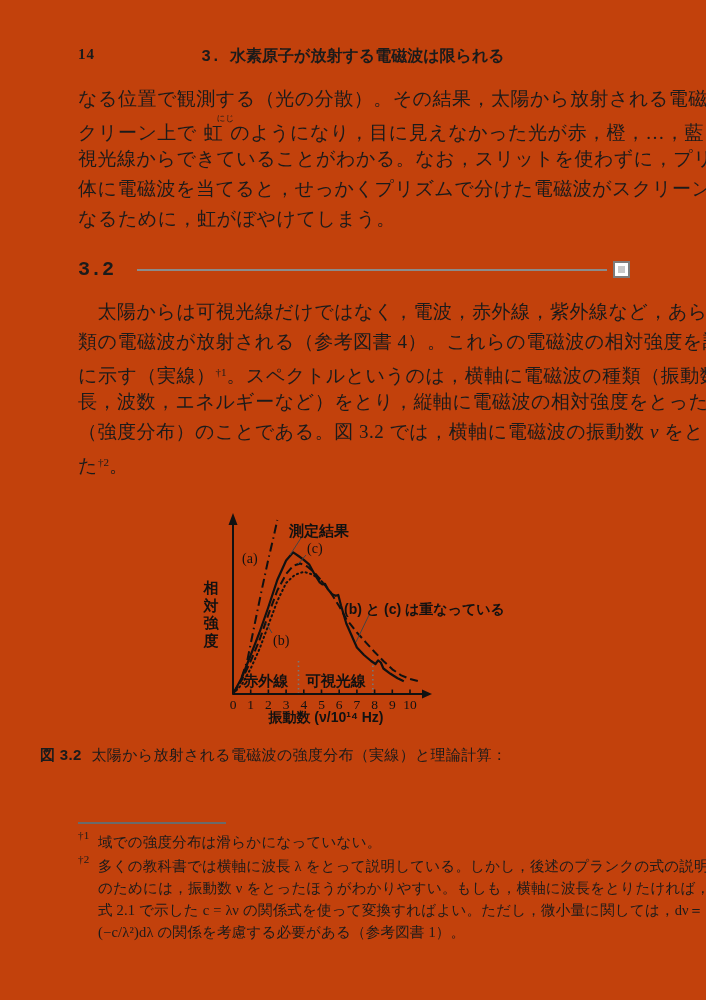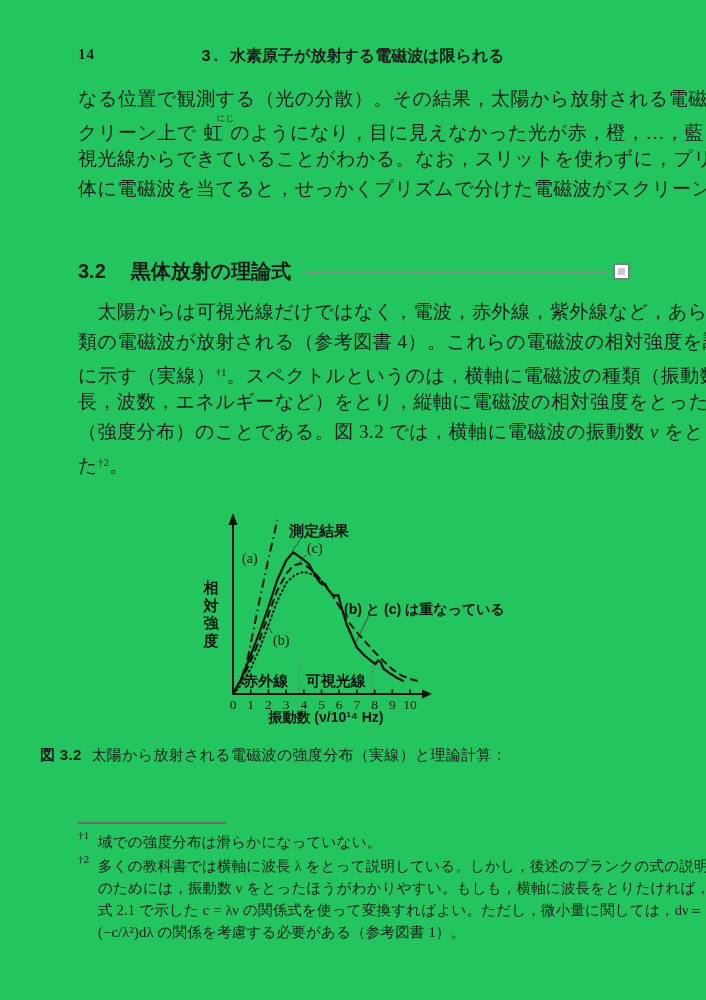--- a/index.html
+++ b/index.html
@@ -1,38 +1,38 @@
 <!DOCTYPE html>
 <html lang="ja"><head>
 <meta charset="utf-8">
 <style>
   html,body{margin:0;padding:0;}
   body{background:#e9e9e9;font-family:"Liberation Serif","DejaVu Serif",serif;}
-  .page{position:relative;width:706px;height:1000px;margin:0 auto;background:#22c55e;color:#1b1b1b;overflow:hidden;}
+  .page{position:relative;width:706px;height:1000px;margin:0 auto;background:#c2410c;color:#1b1b1b;overflow:hidden;}
 
   
   .header{position:absolute;top:46px;left:0;width:706px;height:24px;}
   .page-number{position:absolute;left:78px;top:0;font-size:15px;font-weight:bold;letter-spacing:1px;}
   .chapter-title{position:absolute;left:0;width:706px;text-align:center;top:0;
     font-family:Liberation Mono, monospace;font-weight:600;font-size:16px;}
 
   
   .para{position:absolute;left:78px;width:552px;font-size:19px;letter-spacing:.5px;}
   .para .line{height:30px;line-height:30px;white-space:nowrap;}
   .para sup{font-size:11px;vertical-align:6px;letter-spacing:0;}
   .para b{font-family:"Liberation Sans","DejaVu Sans",sans-serif;font-weight:700;}
   .para i{font-style:italic;}
   ruby rt{font-size:8.5px;letter-spacing:0;margin-left:24px;}
   #para1{top:84px;}
   #para2{top:297px;}
 
   
   .section-heading{position:absolute;top:258px;left:78px;width:552px;display:flex;align-items:center;
     font-family:"Liberation Sans","DejaVu Sans",sans-serif;font-weight:700;font-size:20px;}
-  .section-number{font-family:Liberation Sans, sans-serif;font-weight:700;margin-right:25px;}
+  .section-number{font-family:Liberation Mono, monospace;font-weight:700;margin-right:9px;}
   .heading-rule{flex:1;height:2px;background:#8b8b8b;margin:0 6px 0 14px;}
   .heading-square{width:13px;height:13px;border:2px solid #7d7d7d;background:#fff;display:flex;align-items:center;justify-content:center;}
   .heading-square span{display:block;width:7px;height:7px;background:#c9c9c9;}
 
   
   .figure{position:absolute;left:180px;top:506px;width:340px;height:235px;}
   .figure svg{display:block;}
 
   
   .caption{position:absolute;top:744px;left:0;width:706px;text-align:left;font-size:15px;letter-spacing:.3px;margin-left:40px;}
@@ -54,25 +54,25 @@
   <div class="header">
     <span class="page-number">14</span>
     <span class="chapter-title">3. 水素原子が放射する電磁波は限られる</span>
   </div>
 
   <div id="para1" class="para">
       <div class="line"><span>なる位置で観測する（光の分散）。その結果，太陽から放射される電磁波はス</span></div>
       <div class="line"><span>クリーン上で</span><ruby>虹<rt>にじ</rt></ruby><span>のようになり，目に見えなかった光が赤，橙，…，藍，紫の可</span></div>
       <div class="line"><span>視光線からできていることがわかる。なお，スリットを使わずに，プリズム全</span></div>
       <div class="line"><span>体に電磁波を当てると，せっかくプリズムで分けた電磁波がスクリーン上で重</span></div>
+      <div class="line"><span>なるために，虹がぼやけてしまう。</span></div>
     </div>
 
   <div class="section-heading">
     <span class="section-number">3.2</span>
-    <span class="section-title">黒体放射の理論式</span>
     <span class="heading-rule"></span>
     <span class="heading-square">
         <span></span>
       </span>
   </div>
 
   <div id="para2" class="para">
       <div class="line"><span>　太陽からは可視光線だけではなく，電波，赤外線，紫外線など，あらゆる種</span></div>
       <div class="line"><span>類の電磁波が放射される（参考図書 4）。これらの電磁波の相対強度を調べて</span></div>
       <div class="line"><span>に示す（実線）</span><sup>†1</sup><span>。スペクトルというのは，横軸に電磁波の種類（振動数，波</span></div>

